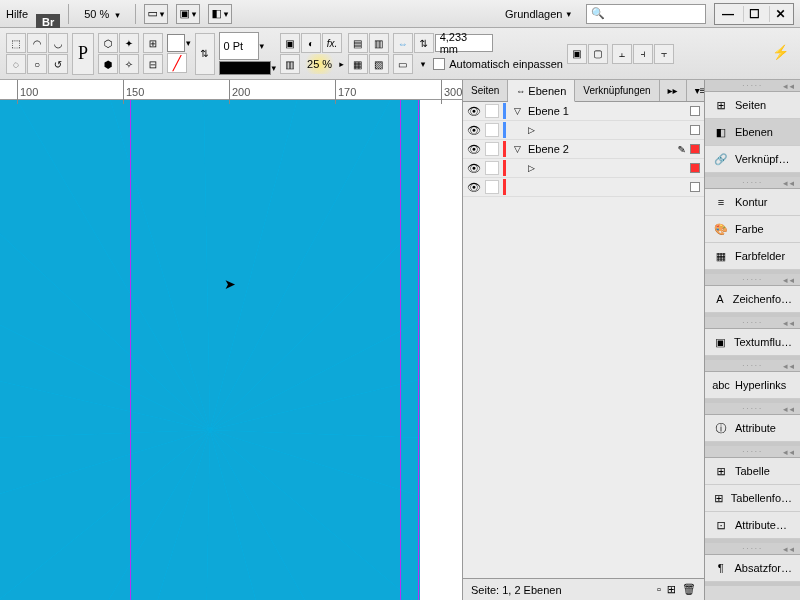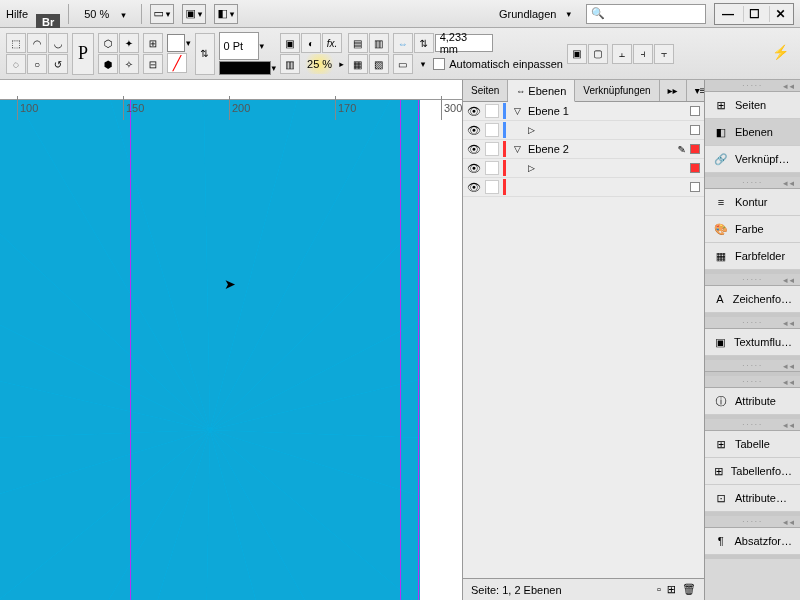--- a/index.html
+++ b/index.html
@@ -1,20 +1,20 @@
 <!DOCTYPE html>
 <html><head>
 <meta charset="utf-8">
 <style>
 * { margin: 0; padding: 0; box-sizing: border-box; font-family: Tahoma, Arial, sans-serif; font-size: 11px; user-select: none; }
 body { background: #d4d4d4; width: 800px; height: 600px; overflow: hidden; position: relative; }
 .menubar { height: 28px; background: linear-gradient(#f0f0f0, #e0e0e0); border-bottom: 1px solid #aaa; display: flex; align-items: center; padding: 0 6px; gap: 8px; }
 .menubar .menu-label { cursor: default; }
 .menubar .br-badge { background: #4a4a4a; color: #fff; padding: 2px 6px; font-weight: bold; margin-top: 16px; }
-.menubar .dropdown { display: flex; align-items: center; gap: 10px; padding: 2px 6px; border: 1px solid transparent; }
+.menubar .dropdown { display: flex; align-items: center; gap: 4px; padding: 2px 6px; border: 1px solid transparent; }
 .menubar .icon-btn { width: 24px; height: 20px; display: flex; align-items: center; justify-content: center; border: 1px solid #999; background: #ededed; }
 .menubar .sep { width: 1px; height: 20px; background: #aaa; }
 .menubar .search-box { display: flex; align-items: center; border: 1px solid #999; background: #fff; height: 20px; width: 120px; padding: 0 4px; gap: 4px; }
 .menubar .search-box input { border: none; outline: none; width: 90px; font-size: 11px; background: transparent; }
 .menubar .win-controls { margin-left: auto; display: flex; gap: 4px; border: 1px solid #888; background: #eee; padding: 2px; }
 .menubar .win-controls div { width: 22px; height: 16px; display: flex; align-items: center; justify-content: center; border-left: 1px solid #ccc; font-family: Arial; font-size: 12px; font-weight: bold; }
 .menubar .win-controls div:first-child { border-left: none; }
 
 .toolbar { height: 52px; background: linear-gradient(#ededed, #e0e0e0); border-bottom: 1px solid #aaa; display: flex; align-items: center; padding: 2px 6px; gap: 4px; position: relative; }
 .tool-group { display: flex; flex-direction: column; gap: 1px; }
@@ -25,21 +25,21 @@
 .pt-input { width: 40px; height: 28px; border: 1px solid #999; background: #fff; padding: 0 4px; display: flex; align-items: center; }
 .mm-input { width: 58px; height: 18px; border: 1px solid #999; background: #fff; padding: 0 4px; display: flex; align-items: center; }
 .highlight-yellow { background: radial-gradient(circle, rgba(255,235,120,0.9) 0%, rgba(255,235,120,0) 70%); padding: 4px 6px; border-radius: 12px; }
 .checkbox-row { display: flex; align-items: center; gap: 4px; }
 .checkbox-box { width: 12px; height: 12px; border: 1px solid #888; background: #fff; }
 .bolt { position: absolute; right: 10px; top: 16px; font-size: 14px; }
 
 .workspace { display: flex; height: calc(100% - 80px); position: relative; }
 .canvas-area { flex: 1; position: relative; overflow: hidden; background: #fff; }
 .ruler-h { position: absolute; top: 0; left: 0; right: 0; height: 20px; background: #fff; border-bottom: 1px solid #999; display: flex; font-size: 9px; color: #555; z-index: 2; }
-.ruler-tick { position: absolute; top: 16px; height: 24px; border-left: 1px solid #888; padding-left: 2px; padding-top: 6px; }
+.ruler-tick { position: absolute; top: 0; height: 24px; border-left: 1px solid #888; padding-left: 2px; padding-top: 6px; }
 .canvas-content { position: absolute; top: 20px; left: 0; width: 430px; height: 100%; }
 .starburst { position: absolute; top: 0; left: 0; width: 420px; height: 560px; overflow: hidden; }
 .guide-v { position: absolute; top: 0; bottom: 0; width: 1px; background: #ff00ff; opacity: 0.7; }
 .cursor-arrow { position: absolute; color: #000; font-size: 14px; z-index: 3; pointer-events: none; }
 
 .layers-panel { width: 242px; background: #ededed; border-left: 1px solid #999; display: flex; flex-direction: column; }
 .panel-tabs { display: flex; background: #dcdcdc; border-bottom: 1px solid #999; height: 22px; }
 .panel-tab { padding: 4px 8px; border-right: 1px solid #aaa; font-size: 10px; display: flex; align-items: center; gap: 3px; }
 .panel-tab.active { background: #ededed; border-bottom: 1px solid #ededed; margin-bottom: -1px; }
 .panel-tab-extras { margin-left: auto; display: flex; }
@@ -352,20 +352,24 @@
         <span>Zeichenfo…</span>
       </div>
       <div class="dock-gap"></div>
       <div class="dock-handle">∙∙∙∙∙<span class="dock-arrow">◂◂</span></div>
       <div class="dock-item">
         <span class="dock-icon">▣</span>
         <span>Textumflu…</span>
       </div>
       <div class="dock-gap"></div>
       <div class="dock-handle">∙∙∙∙∙<span class="dock-arrow">◂◂</span></div>
+      <div class="dock-item">
+        <span class="dock-icon">abc</span>
+        <span>Hyperlinks</span>
+      </div>
       <div class="dock-gap"></div>
       <div class="dock-handle">∙∙∙∙∙<span class="dock-arrow">◂◂</span></div>
       <div class="dock-item">
         <span class="dock-icon">ⓘ</span>
         <span>Attribute</span>
       </div>
       <div class="dock-gap"></div>
       <div class="dock-handle">∙∙∙∙∙<span class="dock-arrow">◂◂</span></div>
       <div class="dock-item">
         <span class="dock-icon">⊞</span>

